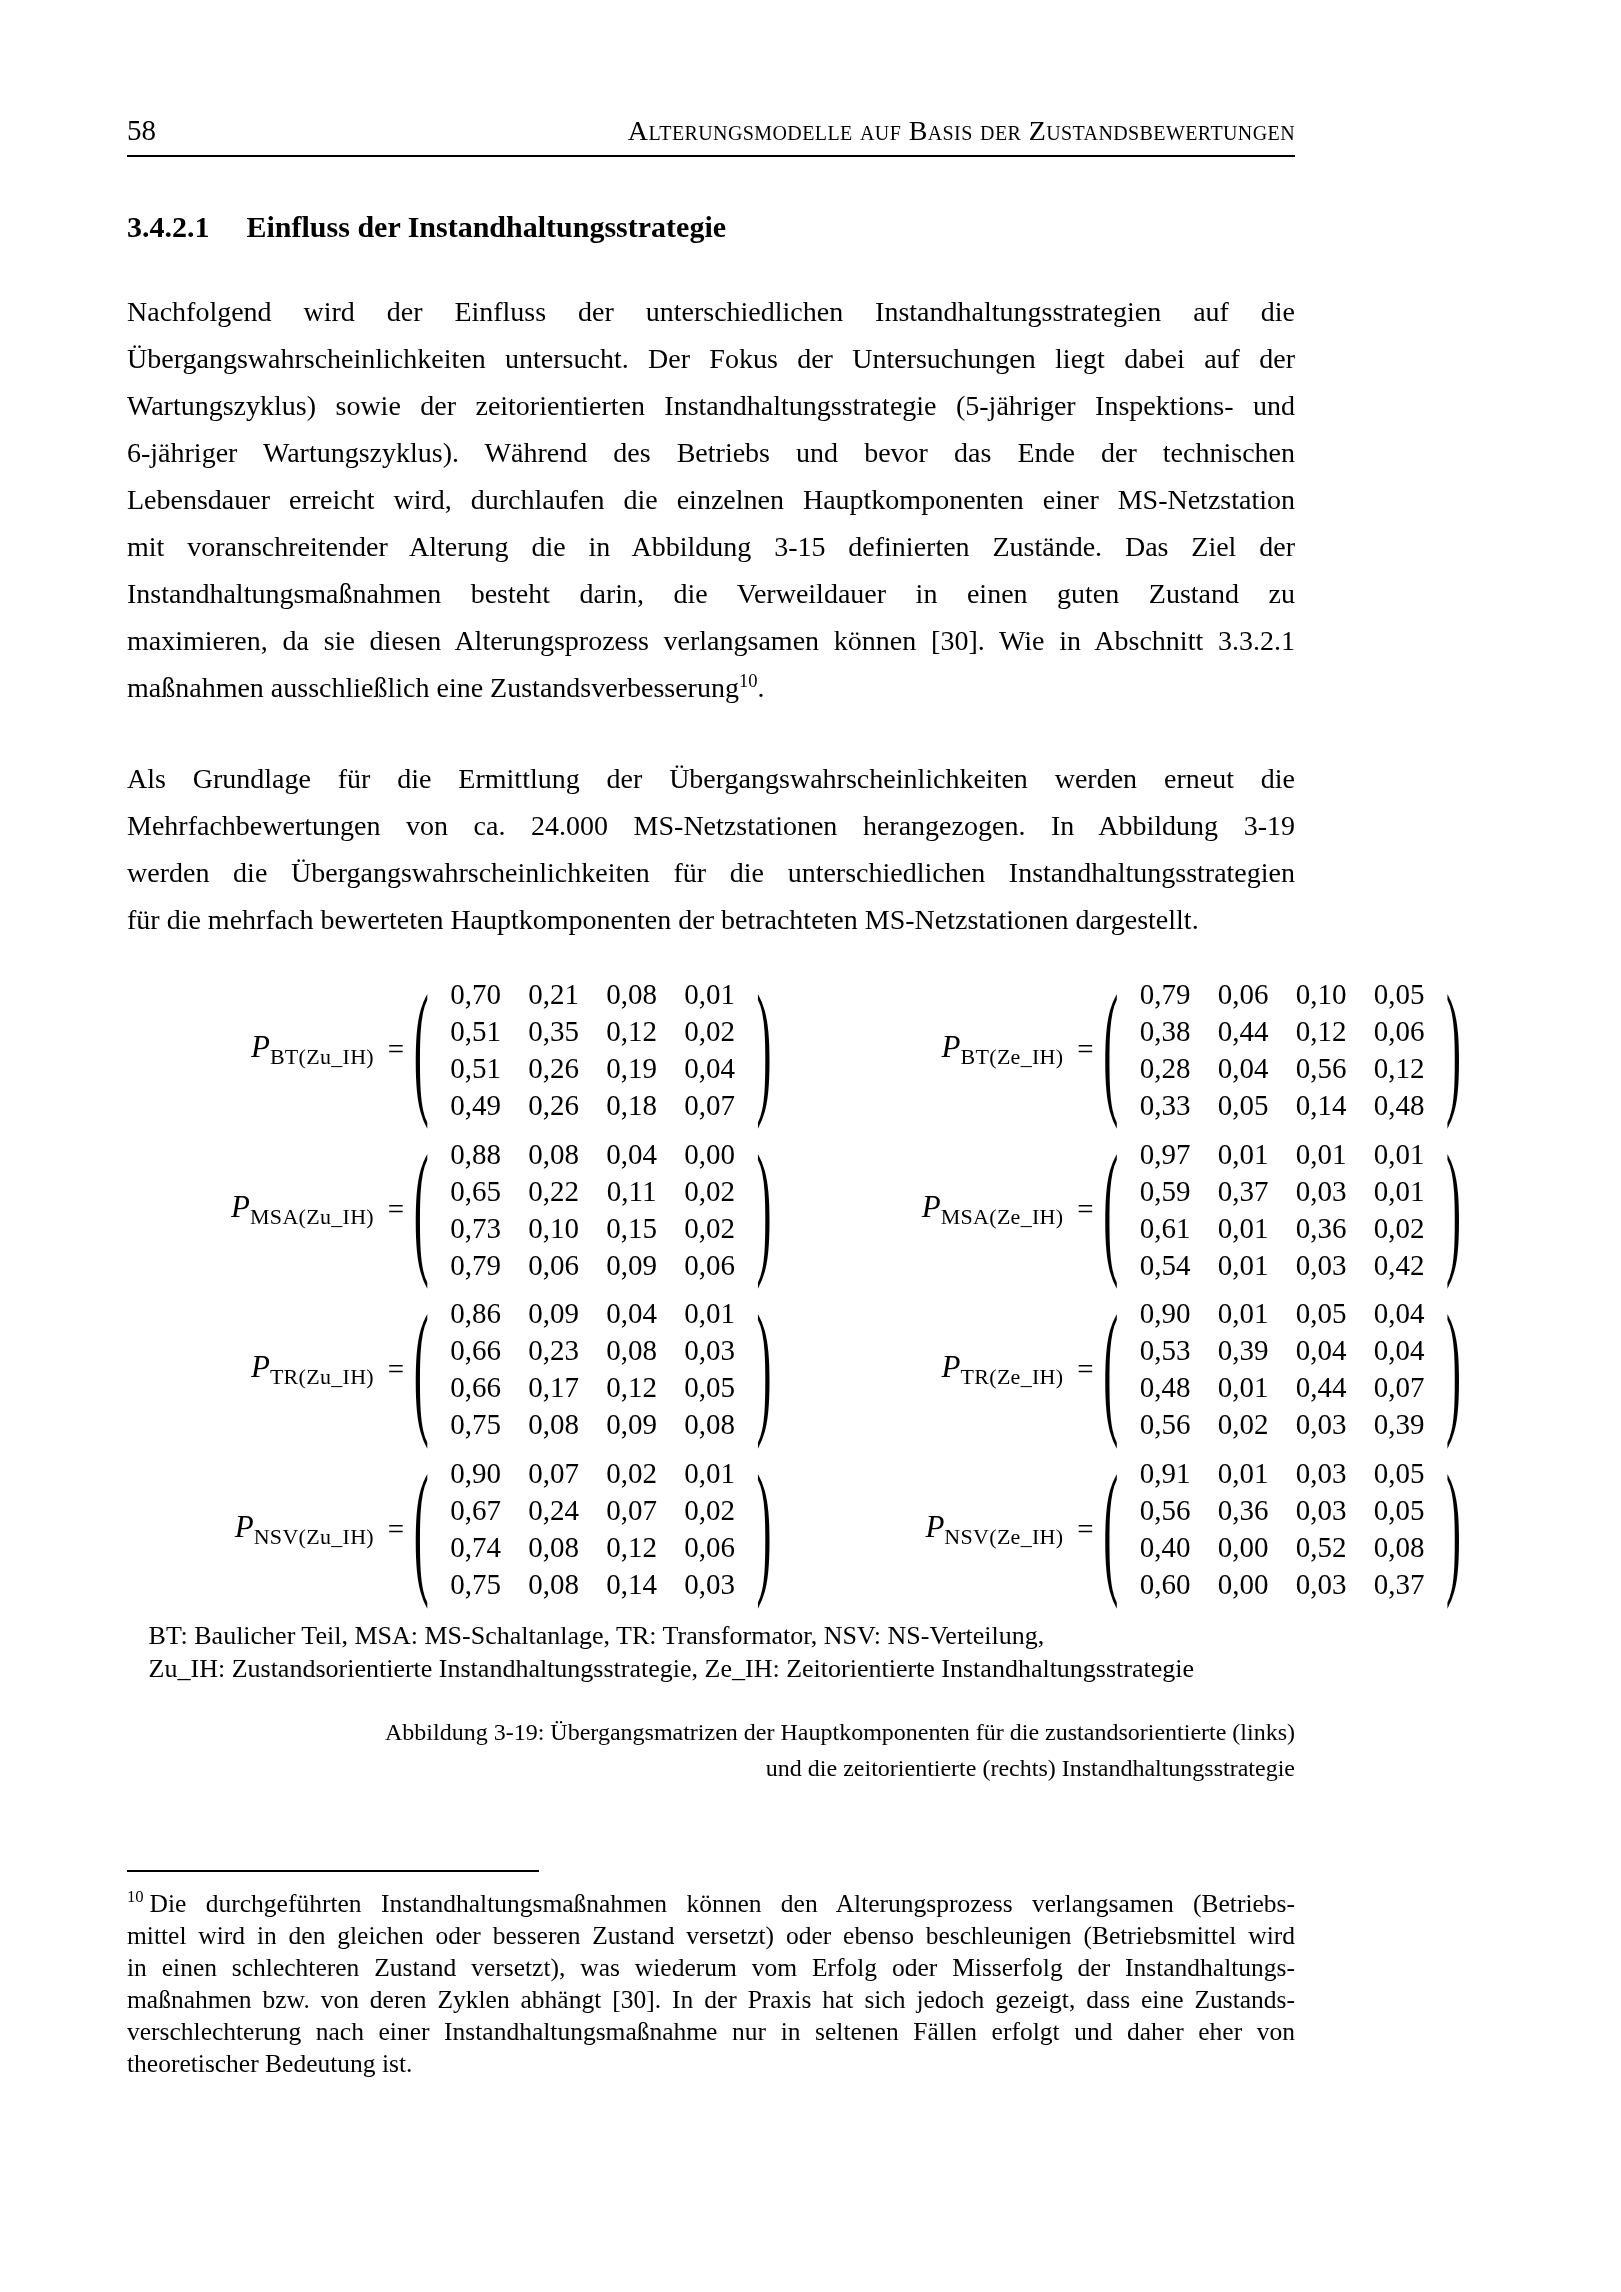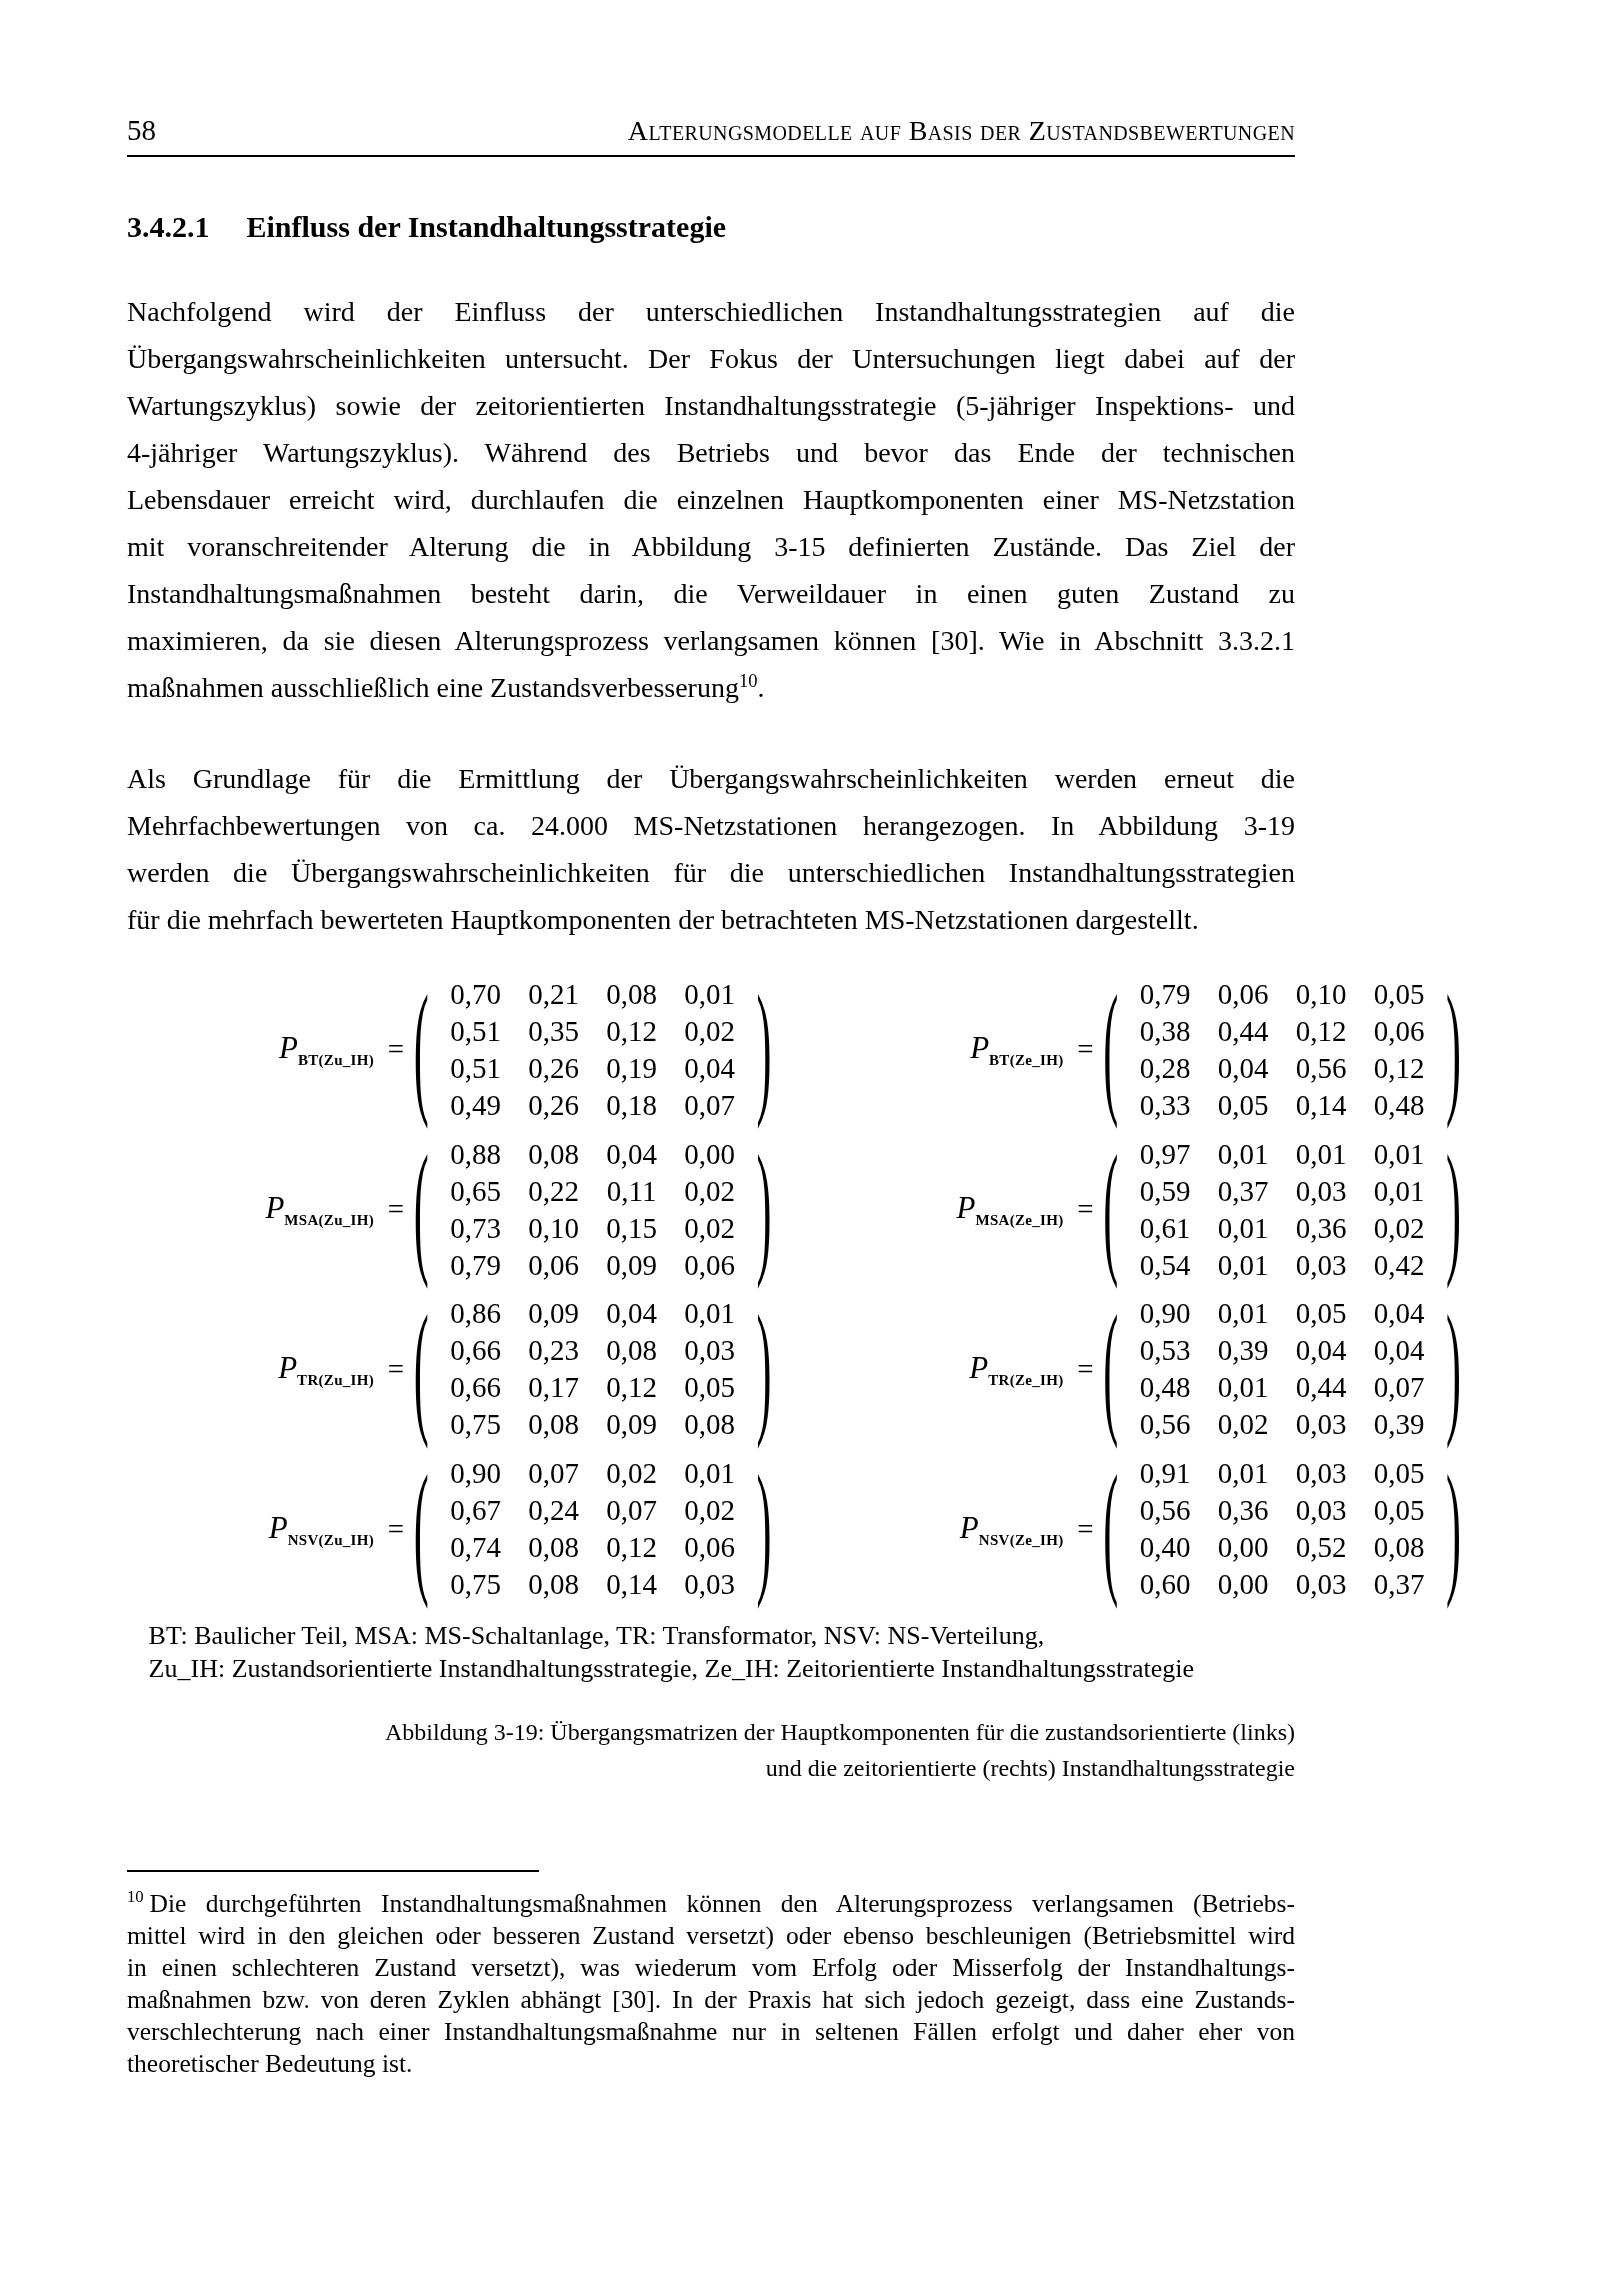--- a/index.html
+++ b/index.html
@@ -27,21 +27,21 @@
   .t-line { line-height:47px; height:47px; white-space:nowrap; text-align:justify; text-align-last:justify; overflow:visible; }
   .t-line.last { text-align-last:left; }
   sup.fnref { font-size:18.6px; vertical-align:super; line-height:0; }
 
   
   .matrix-grid { display:grid; grid-template-columns:1fr 1fr; row-gap:11.8px; margin-top:33px; }
   .matrix-block { display:flex; align-items:center; }
   .matrix-block.right { padding-left:45px; }
   .mlabel { width:247px; text-align:right; font-size:29px; white-space:nowrap; }
   .mlabel .psym { font-style:italic; font-size:31px; }
-  .mlabel sub { font-size:15px; vertical-align:sub; letter-spacing:0.3px;font-weight:bold; }
+  .mlabel sub { font-size:22px; vertical-align:sub; letter-spacing:0.3px; }
   .meq { font-size:29px; margin:0 9.8px 0 13.7px; }
   .matrix { display:flex; align-items:center; }
   .paren { display:inline-block; font-size:45px; line-height:1; transform:scaleY(3.3); transform-origin:center; font-weight:400; }
   .cells { display:grid; grid-template-columns:repeat(4,78px); padding:0 7.8px; }
   .cell { text-align:center; font-size:29px; line-height:37px; }
 
   
   .legend { margin-top:15.7px; padding-left:21.6px; font-size:26px; }
   .legend .l-line { line-height:33px; }
   .caption { margin-top:29px; text-align:right; font-weight:normal; font-size:24px; }
@@ -66,21 +66,21 @@
   <div class="header-rule"></div>
 
   <h2 class="section-heading">
     <span class="sec-num">3.4.2.1</span><span class="sec-title">Einfluss der Instandhaltungsstrategie</span>
   </h2>
 
   <div class="para" id="para1">
       <div class="t-line">Nachfolgend wird der Einfluss der unterschiedlichen Instandhaltungsstrategien auf die</div>
       <div class="t-line">Übergangswahrscheinlichkeiten untersucht. Der Fokus der Untersuchungen liegt dabei auf der</div>
       <div class="t-line">Wartungszyklus) sowie der zeitorientierten Instandhaltungsstrategie (5-jähriger Inspektions- und</div>
-      <div class="t-line">4-jähriger Wartungszyklus). Während des Betriebs und bevor das Ende der technischen</div>
+      <div class="t-line">6-jähriger Wartungszyklus). Während des Betriebs und bevor das Ende der technischen</div>
       <div class="t-line">Lebensdauer erreicht wird, durchlaufen die einzelnen Hauptkomponenten einer MS-Netzstation</div>
       <div class="t-line">mit voranschreitender Alterung die in Abbildung 3-15 definierten Zustände. Das Ziel der</div>
       <div class="t-line">Instandhaltungsmaßnahmen besteht darin, die Verweildauer in einen guten Zustand zu</div>
       <div class="t-line">maximieren, da sie diesen Alterungsprozess verlangsamen können [30]. Wie in Abschnitt 3.3.2.1</div>
       <div class="t-line last"><span>maßnahmen ausschließlich eine Zustandsverbesserung</span><sup class="fnref">10</sup><span>.</span></div>
     </div>
   <div class="para" id="para2">
       <div class="t-line">Als Grundlage für die Ermittlung der Übergangswahrscheinlichkeiten werden erneut die</div>
       <div class="t-line">Mehrfachbewertungen von ca. 24.000 MS-Netzstationen herangezogen. In Abbildung 3-19</div>
       <div class="t-line">werden die Übergangswahrscheinlichkeiten für die unterschiedlichen Instandhaltungsstrategien</div>

